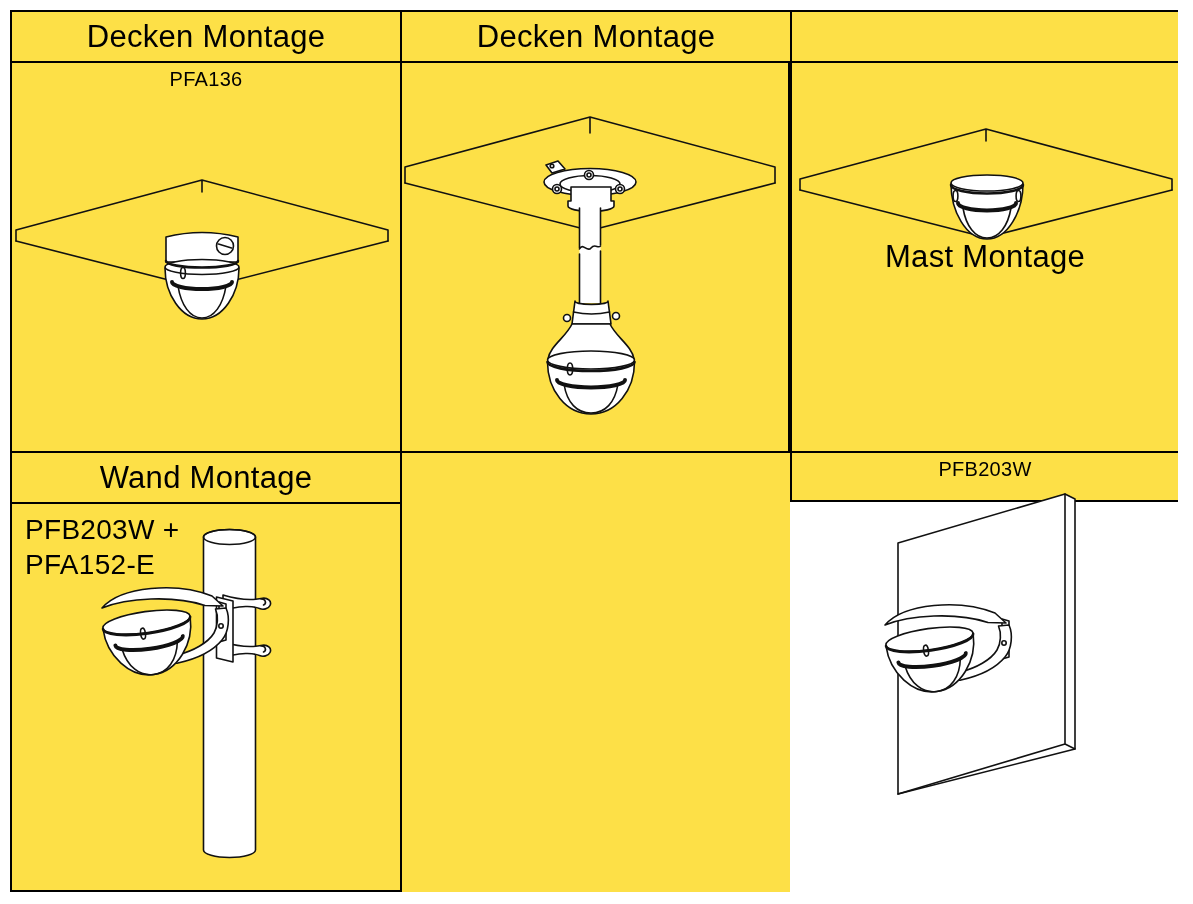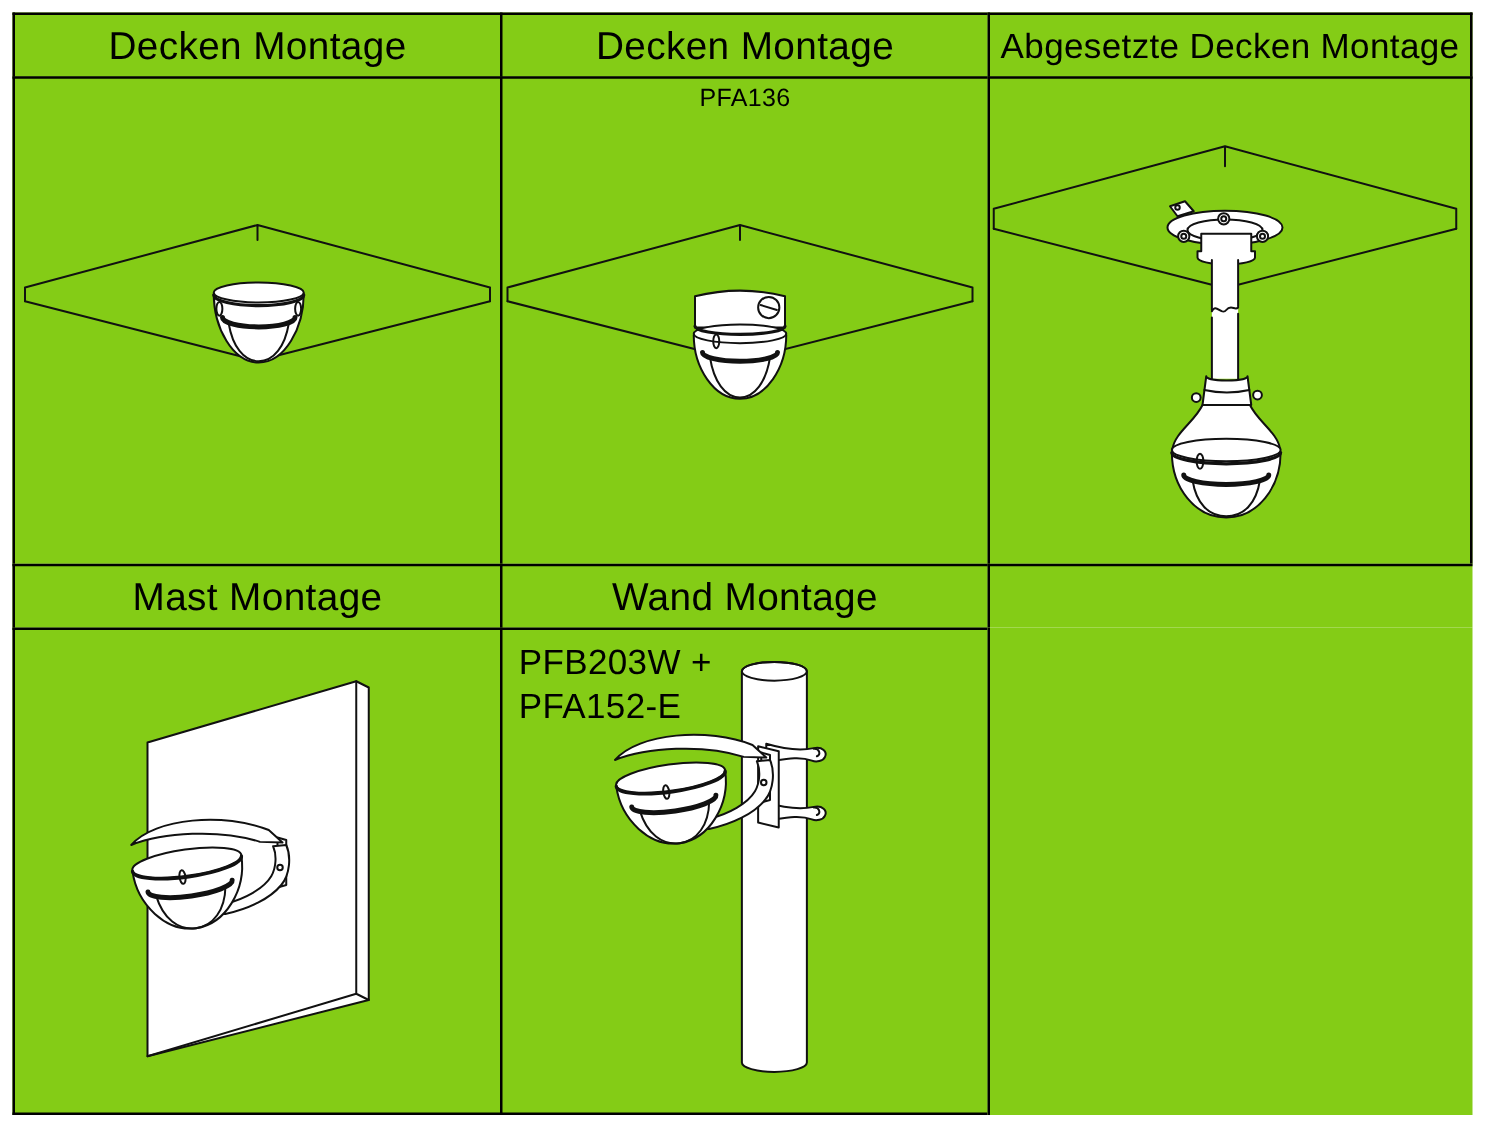--- a/index.html
+++ b/index.html
@@ -11,21 +11,21 @@
     overflow: hidden;
     position: relative;
   }
   .mount-table {
     position: absolute; left: 10px; top: 10px;
     width: 1168px; height: 882px;
     display: grid;
     grid-template-columns: 390px 390px 388px;
     grid-template-rows: 51px 390px 51px 390px;
   }
-  .cell { position: relative; background: #84cc16; }
+  .cell { position: relative; background: #fde047; }
   .bt { border-top: 2px solid #000; }
   .bl { border-left: 2px solid #000; }
   .br { border-right: 2px solid #000; }
   .bb { border-bottom: 2px solid #000; }
   .hdr {
     display: flex; align-items: center; justify-content: center;
     font-size: 31px; letter-spacing: 0.3px; white-space: nowrap;
   }
   .hdr.small { font-size: 28px; }
   .product {
@@ -47,23 +47,20 @@
 </head>
 <body>
 
 <div class="mount-table">
 
   <div class="cell hdr bt bl">
     <span>Decken Montage</span>
   </div>
   <div class="cell hdr bt bl">
     <span>Decken Montage</span>
-  </div>
-  <div class="cell hdr small bt bl br">
-    <span>Abgesetzte Decken Montage</span>
   </div>
 
   <div class="cell bt bl">
     <svg class="illus" width="390" height="388" viewBox="0 0 390 388">
       <path class="ln" d="M194,117 L8,167 M194,117 L380,167 M194,117 L194,129 M8,167 L8,178 M380,167 L380,178"></path>
       <path class="ln" d="M8,178 L192,225 M380,178 L196,225"></path>
       <path class="lnw" d="M159,172 C159,199 174,227 195,227 C216,227 231,199 231,172 Z"></path>
       <ellipse class="lnw" cx="195" cy="171" rx="36" ry="8"></ellipse>
       <path class="ln b3" d="M159,173 A36,8.5 0 0 0 231,173"></path>
       <path class="ln b4" d="M166,191 A29,7.5 0 0 0 224,191"></path>
@@ -134,20 +131,21 @@
 
   <div class="cell hdr bt bl">
     <span>Mast Montage</span>
   </div>
   <div class="cell hdr bt bl">
     <span>Wand Montage</span>
   </div>
   <div class="cell bt bl"></div>
 
   <div class="cell bt bl bb">
+    <div class="product">PFB203W</div>
     <svg class="illus" width="390" height="388" viewBox="0 0 390 388">
 
       <path class="lnw" d="M106,90 L273,41 L283,46 L283,296 L106,341 Z"></path>
       <path class="ln" d="M273,41 L273,291 M273,291 L106,341 M273,291 L283,296"></path>
 
       <g id="pfb203w-camera">
         <path class="lnw" d="M210,166 L217,168 L217,204 L210,206 Z"></path>
         <path class="lnw" d="M217,172 C221,181 220,196 213,204 C204,215 187,223 169,227 C163.5,228.5 162.5,221 168.5,219 C184,215 199,207 205,197 C209,190 209.5,180 206.5,173 Z"></path>
         <circle class="ln" cx="212" cy="190" r="2.2"></circle>
         <path class="lnw" d="M93,172 C112,150 168,146 203,160 L214,170 L196,169.5 C164,159 118,162 93,172 Z"></path>

